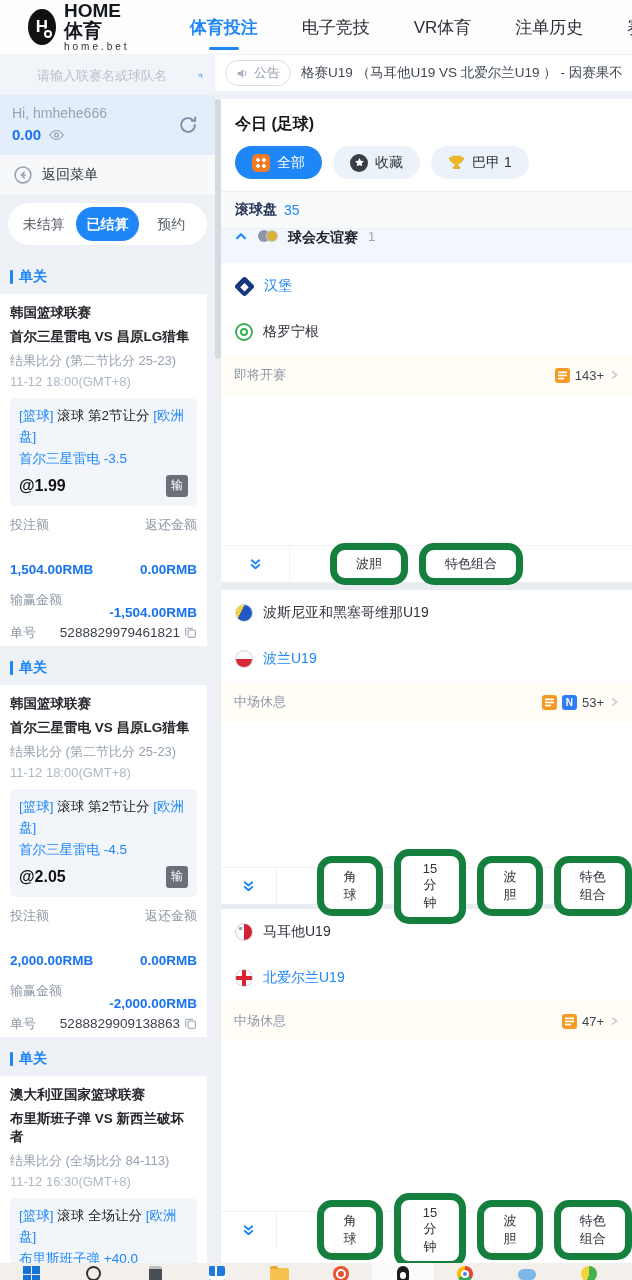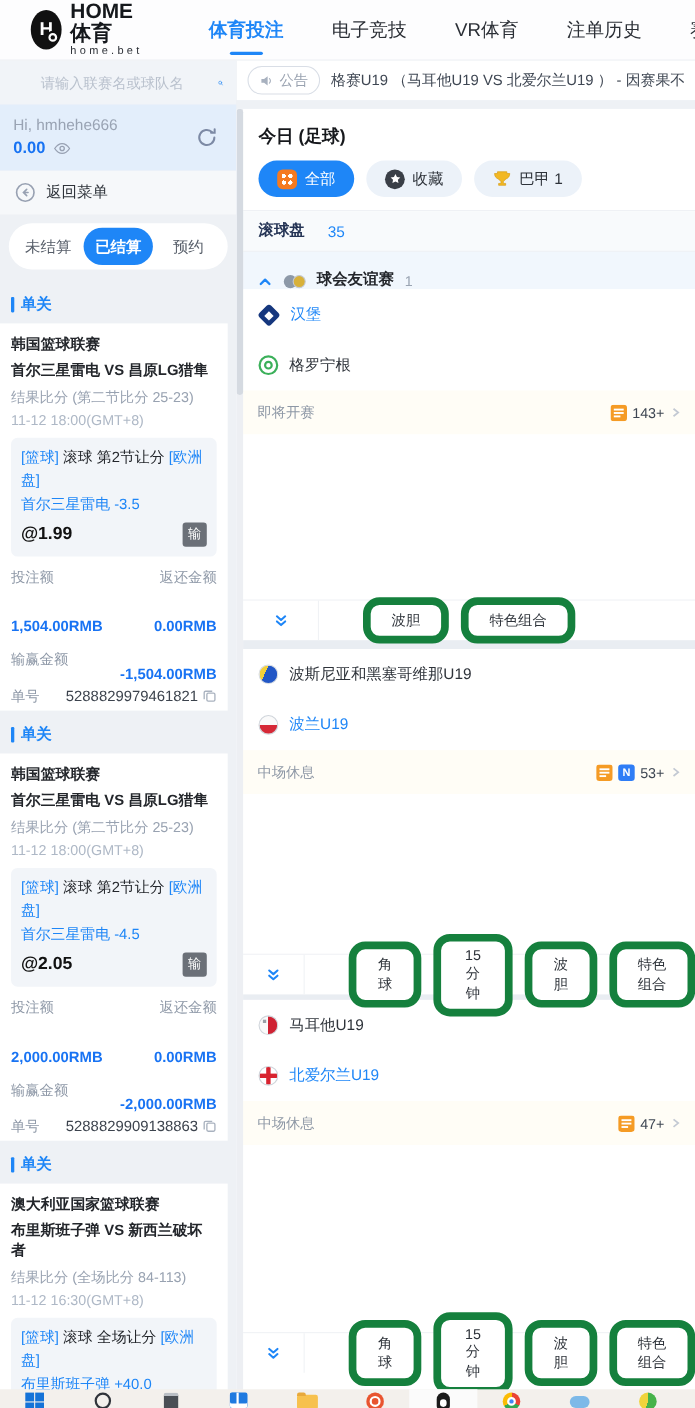--- a/index.html
+++ b/index.html
@@ -70,24 +70,24 @@
   .pg-title{font-size:16px;font-weight:bold;color:#16181c;padding:15px 14px 11px;}
   .chips{display:flex;gap:11px;padding:0 14px 12px;border-bottom:1px solid #eef0f4;}
   .chip{height:33px;border-radius:17px;display:flex;align-items:center;gap:7px;padding:0 17px;font-size:14px;background:#ecf2f9;color:#2e333a;cursor:pointer;}
   .chip.active{background:#1e86f7;color:#fff;text-align:center;}
   .icon-grid{width:18px;height:18px;border-radius:5px;background:#f57a20;position:relative;flex:none;}
   .icon-grid::after{content:"";position:absolute;left:4px;top:4px;width:10px;height:10px;
     background:radial-gradient(circle 2px at 2px 2px,#fff 98%,transparent),radial-gradient(circle 2px at 8px 2px,#fff 98%,transparent),
     radial-gradient(circle 2px at 2px 8px,#fff 98%,transparent),radial-gradient(circle 2px at 8px 8px,#fff 98%,transparent);}
   .icon-star{width:18px;height:18px;border-radius:50%;background:#3a3f47;display:flex;align-items:center;justify-content:center;flex:none;}
   .icon-trophy{flex:none;display:flex;}
-  .live-row{height:36px;background:#f8fafc;border-bottom:1px solid #eef0f4;display:flex;align-items:center;gap:21px;padding:0 14px;}
+  .live-row{height:36px;background:#f8fafc;border-bottom:1px solid #eef0f4;display:flex;align-items:center;gap:7px;padding:0 14px;}
   .live-lbl{font-size:14px;color:#253455;font-weight:600;}
   .live-cnt{font-size:14px;color:#1e86f7;}
-  .grp-head{height:34px;background:#f1f7fd;display:flex;align-items:flex-end;gap:10px;padding:0 13px;cursor:pointer;}
+  .grp-head{height:34px;background:#f1f7fd;display:flex;align-items:flex-start;gap:10px;padding:0 13px;cursor:pointer;}
   .grp-name{font-size:14px;font-weight:bold;color:#23262b;}
   .grp-cnt{font-size:13px;color:#9aa4b2;}
   .team-row{height:46px;display:flex;align-items:center;gap:10px;padding:0 14px;background:#fff;cursor:pointer;}
   .tname{font-size:14px;color:#2e333a;}
   .tname.blue{color:#1e86f7;}
   .status-row{height:40px;display:flex;align-items:center;justify-content:space-between;padding:0 13px;background:#fffdf6;}
   .status-txt{font-size:13px;color:#8d97a5;}
   .mkts{display:flex;align-items:center;gap:5px;cursor:pointer;}
   .mkt-cnt{font-size:13px;color:#3f4753;}
   .nbadge{width:15px;height:15px;border-radius:3px;background:#2f7df6;color:#fff;font-size:10px;font-weight:bold;display:flex;align-items:center;justify-content:center;}

